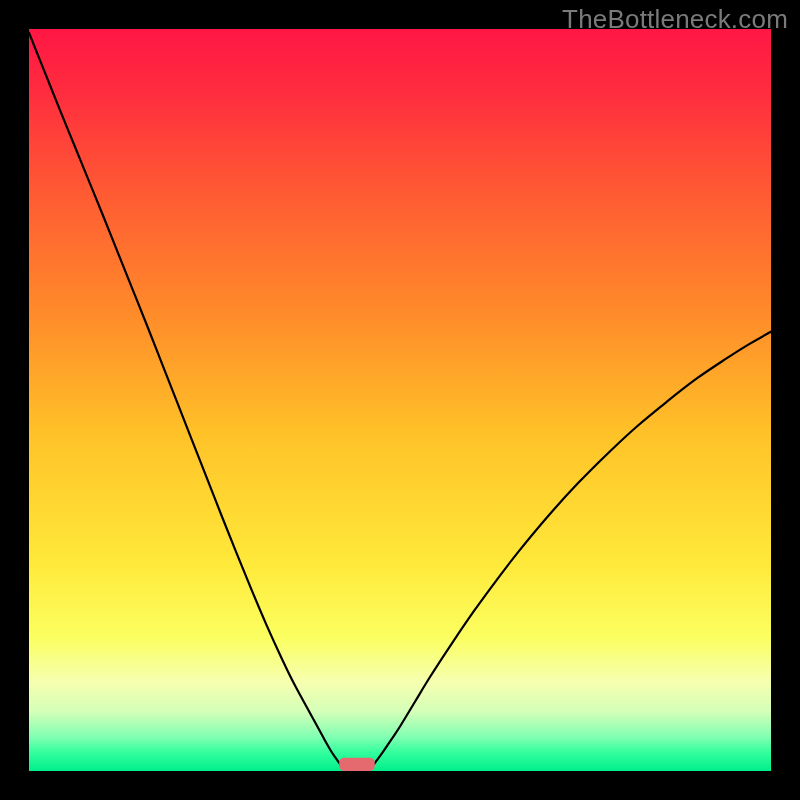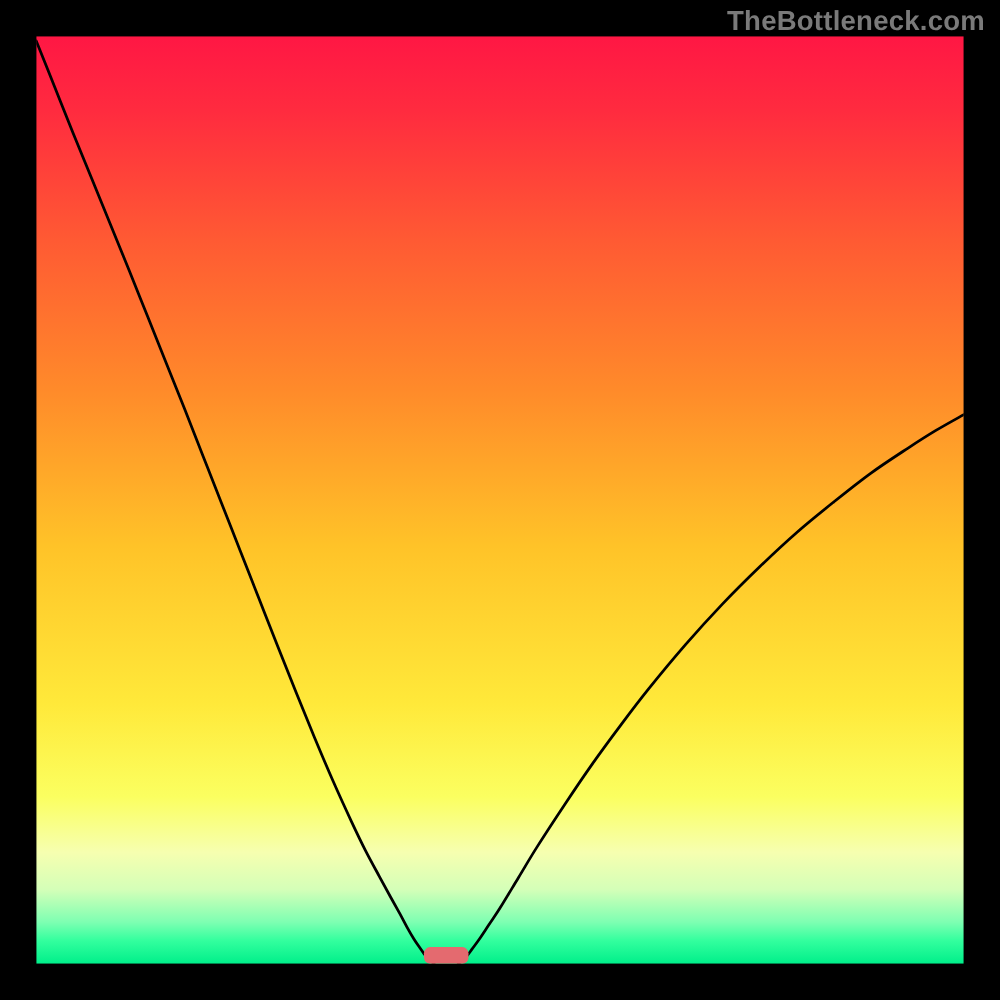--- a/index.html
+++ b/index.html
@@ -24,22 +24,22 @@
     left: 29px;
     top: 29px;
     width: 742px;
     height: 742px;
   }
   .watermark {
     position: absolute;
     top: 4px;
     right: 12px;
     color: #7a7a7a;
-    font-size: 22px;
-    font-weight: 700;
+    font-size: 26px;
+    font-weight: 400;
     letter-spacing: 0.2px;
     user-select: none;
   }
   svg {
     display: block;
   }
 </style>
 </head>
 <body>
 

